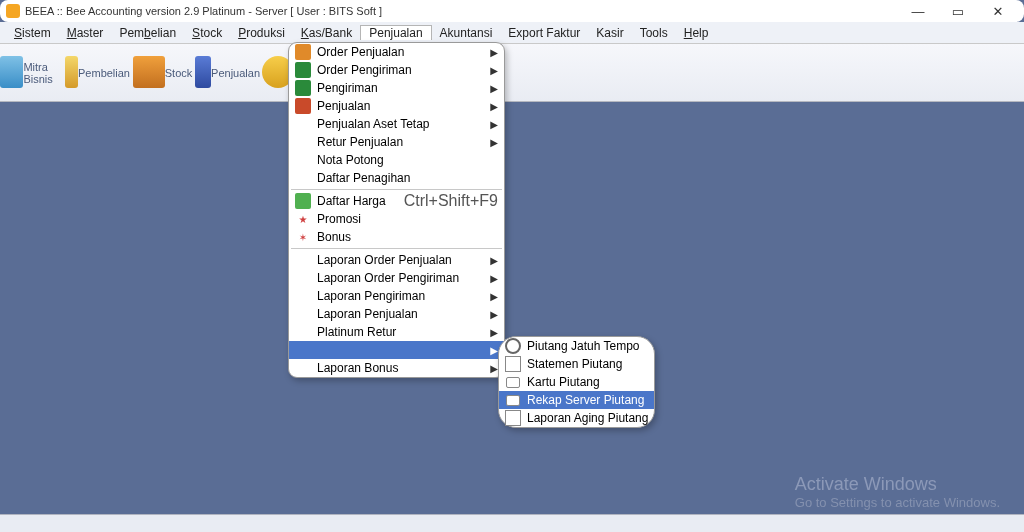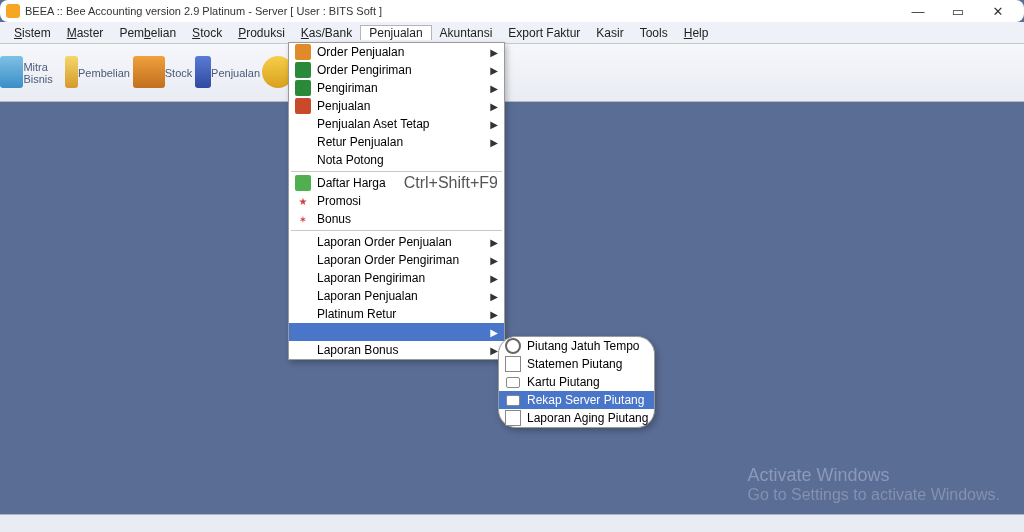--- a/index.html
+++ b/index.html
@@ -42,23 +42,23 @@
   .dd-icon.ring { border:2px solid #666; background:#fff; border-radius:50%; }
   .dd-card { border:1px solid #888; background:#fff; width:14px; height:11px; border-radius:2px; }
   .dd-label { flex: 1; white-space: nowrap; }
   .dd-shortcut { color: #555; font-size: 16px; margin-left: 18px; }
   .dd-arrow { margin-left: auto; color: #333; font-size: 10px; }
   .dropdown-item.highlighted .dd-arrow { color: #fff; }
   .divider { height: 1px; background: #c8c8c8; margin: 2px 2px; }
   
   .submenu { left: 209px; top: 294px; min-width: 150px; border-radius: 18px; }
   
-  .watermark { position: absolute; right: 24px; bottom: 28px; color: #8a98b9; text-align: left; }
+  .watermark { position: absolute; right: 24px; bottom: 22px; color: #8a98b9; text-align: left; }
   .watermark .t1 { font-size: 18px; font-weight: 400; color:#8c99b8; }
-  .watermark .t2 { font-size: 16px; color:#8491af; }
+  .watermark .t2 { font-size: 13px; color:#8491af; }
 </style>
 </head>
 <body>
 
 <div class="titlebar">
   <div class="titlebar-icon"></div>
   <div class="titlebar-text">BEEA :: Bee Accounting version 2.9 Platinum - Server  [ User : BITS Soft ]</div>
   <div class="window-controls">
     <span>—</span>
     <span>▭</span>
@@ -124,21 +124,21 @@
     </div>
   <div class="tb-btn">
       <div class="tb-icon coin"></div>
       <span>Kas/B</span>
     </div>
 </div>
 
 <div class="workspace"></div>
 <div class="statusbar"></div>
 
-<div class="dropdown" style="left:288px; top:42px;">
+<div class="dropdown" style="left:288px; top:42px;border-radius:9px;">
   <div class="dropdown-item">
       <div class="dd-icon cart"></div>
       <span class="dd-label">Order Penjualan</span>
       <span class="dd-arrow">▶</span>
     </div>
   <div class="dropdown-item">
       <div class="dd-icon truck"></div>
       <span class="dd-label">Order Pengiriman</span>
       <span class="dd-arrow">▶</span>
     </div>
@@ -158,20 +158,24 @@
       <span class="dd-arrow">▶</span>
     </div>
   <div class="dropdown-item">
       <div class="dd-icon"></div>
       <span class="dd-label">Retur Penjualan</span>
       <span class="dd-arrow">▶</span>
     </div>
   <div class="dropdown-item">
       <div class="dd-icon"></div>
       <span class="dd-label">Nota Potong</span>
+    </div>
+  <div class="dropdown-item">
+      <div class="dd-icon"></div>
+      <span class="dd-label">Daftar Penagihan</span>
     </div>
   <div class="divider"></div>
   <div class="dropdown-item">
       <div class="dd-icon tag"></div>
       <span class="dd-label">Daftar Harga</span>
       <span class="dd-shortcut">Ctrl+Shift+F9</span>
     </div>
   <div class="dropdown-item">
       <div class="dd-icon star">★</div>
       <span class="dd-label">Promosi</span>

